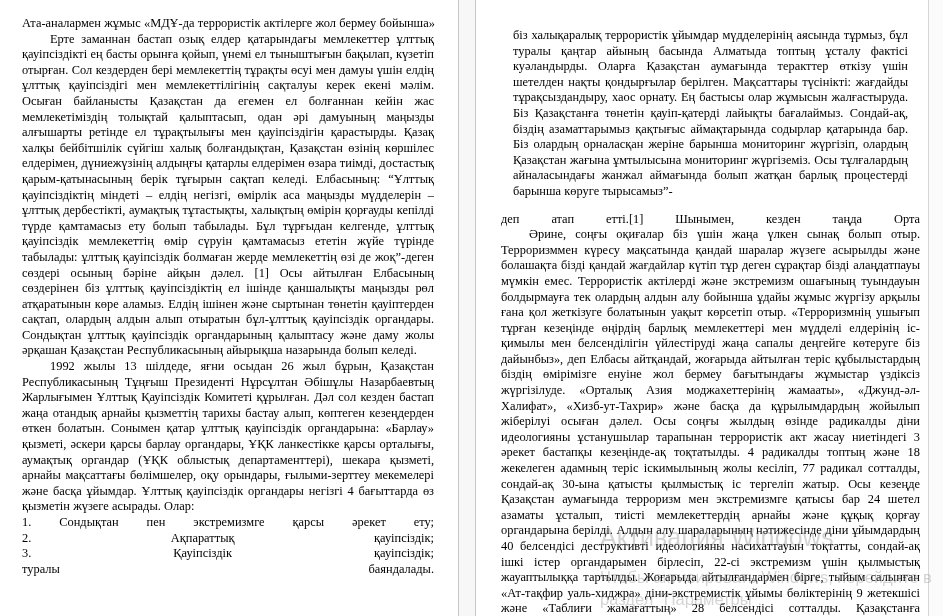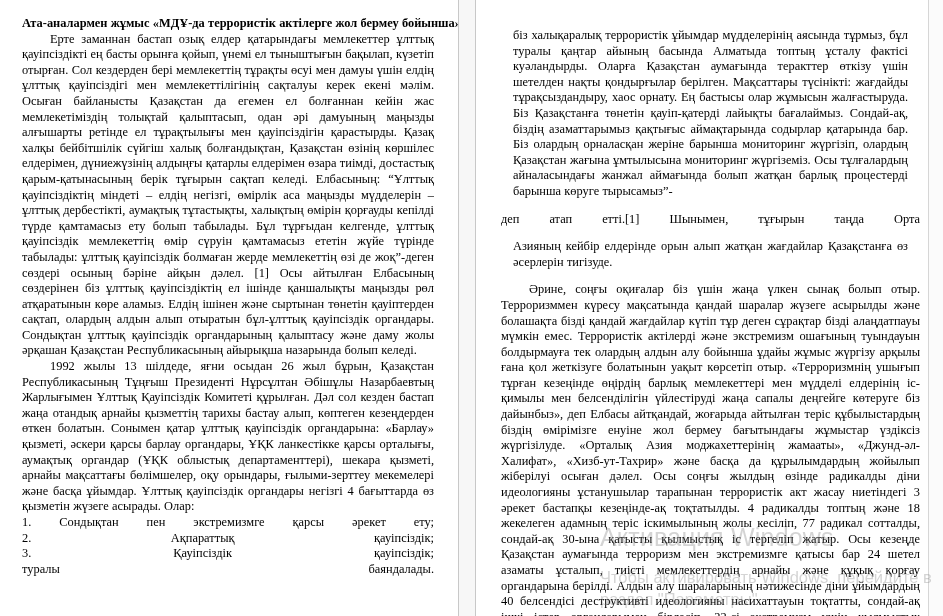--- a/index.html
+++ b/index.html
@@ -75,21 +75,21 @@
     text-indent: 28px;
     hyphens: none;
   }
   .para-noindent {
     margin: 12px;
     text-align: justify;
     text-indent: 0;
   }
   .para-title {
     margin: 0;
-    font-weight: bold;
+    font-weight: normal;
     text-align: left;
     text-indent: 0;
     white-space: nowrap;
   }
   
   .spread-line {
     display: flex;
     justify-content: space-between;
     width: 100%;
     font-family: Liberation Serif, serif;
@@ -172,26 +172,25 @@
   <div class="page page-right">
     <div class="doc-body">
 
       <p class="para-noindent">біз халықаралық террористік ұйымдар мүдделерінің аясында тұрмыз, бұл туралы қаңтар айының басында Алматыда топтың ұсталу фактісі куәландырды. Оларға Қазақстан аумағында теракттер өткізу үшін шетелден нақты қондырғылар берілген. Мақсаттары түсінікті: жағдайды тұрақсыздандыру, хаос орнату. Ең бастысы олар жұмысын жалғастыруда. Біз Қазақстанға төнетін қауіп-қатерді лайықты бағалаймыз. Сондай-ақ, біздің азаматтарымыз қақтығыс аймақтарында содырлар қатарында бар. Біз олардың орналасқан жеріне барынша мониторинг жүргізіп, олардың Қазақстан жағына ұмтылысына мониторинг жүргіземіз. Осы тұлғалардың айналасындағы жанжал аймағында болып жатқан барлық процестерді барынша көруге тырысамыз”-</p>
 
       <div class="spread-line">
         <span>деп</span>
         <span>атап</span>
         <span>етті.[1]</span>
         <span>Шынымен,</span>
-        <span>тұғырын</span>
+        <span>кезден</span>
         <span>таңда</span>
         <span>Орта</span>
       </div>
 
-      <p class="para-noindent">Азияның кейбір елдерінде орын алып жатқан жағдайлар Қазақстанға өз әсерлерін тигізуде.</p>
 
       <p class="para">Әрине, соңғы оқиғалар біз үшін жаңа үлкен сынақ болып отыр. Терроризммен күресу мақсатында қандай шаралар жүзеге асырылды және болашақта бізді қандай жағдайлар күтіп тұр деген сұрақтар бізді алаңдатпауы мүмкін емес. Террористік актілерді және экстремизм ошағының туындауын болдырмауға тек олардың алдын алу бойынша ұдайы жұмыс жүргізу арқылы ғана қол жеткізуге болатынын уақыт көрсетіп отыр. «Терроризмнің ушығып тұрған кезеңінде өңірдің барлық мемлекеттері мен мүдделі елдерінің іс-қимылы мен белсенділігін үйлестіруді жаңа сапалы деңгейге көтеруге біз дайынбыз», деп Елбасы айтқандай, жоғарыда айтылған теріс құбылыстардың біздің өмірімізге енуіне жол бермеу бағытындағы жұмыстар үздіксіз жүргізілуде. «Орталық Азия моджахеттерінің жамааты», «Джунд-әл-Халифат», «Хизб-ут-Тахрир» және басқа да құрылымдардың жойылып жіберілуі осыған дәлел. Осы соңғы жылдың өзінде радикалды діни идеологияны ұстанушылар тарапынан террористік акт жасау ниетіндегі 3 әрекет бастапқы кезеңінде-ақ тоқтатылды. 4 радикалды топтың және 18 жекелеген адамның теріс іскимылының жолы кесіліп, 77 радикал сотталды, сондай-ақ 30-ына қатысты қылмыстық іс тергеліп жатыр. Осы кезеңде Қазақстан аумағында терроризм мен экстремизмге қатысы бар 24 шетел азаматы ұсталып, тиісті мемлекеттердің арнайы және құқық қорғау органдарына берілді. Алдын алу шараларының нәтижесінде діни ұйымдардың 40 белсендісі деструктивті идеологияны насихаттауын тоқтатты, сондай-ақ ішкі істер органдарымен бірлесіп, 22-сі экстремизм үшін қылмыстық жауаптылыққа тартылды. Жоғарыда айтылғандармен бірге, тыйым салынған «Ат-тақфир уаль-хиджра» діни-экстремистік ұйымы бөліктерінің 9 жетекшісі және «Таблиғи жамағаттың» 28 белсендісі сотталды. Қазақстанға экстремистік сипаттағы әдебиетті әкелудің 40 әрекетінің жолы кесілді. Интернет желісінде 150-ден артық экстремистік материалдарға сілтеме бейтараптандырылды. Осы жылдың бірінші жартыжылдығының өзінде, осы қызмет 20-дан аса іс-шараға, оның ішінде заңсыз қарулы құрылымдар қатарында жауынгерлік іс-қимылдарға қатыспақшы болған Қазақстанның 3 азаматын Ыстанбұл қаласынан Астанаға жедел экстрадициялауға қатысты. Аталған іс-шара шеңберінде және басқа да міндеттер бойынша 100-ге жуық объект пысықталды. Ұлттық Қауіпсіздік Комитеті мәліметтері бойынша, 2013 жылдан бастап террористік сипаттағы 27 зорлық-зомбылық экстремистік акцияның</p>
 
     </div>
 
     <div class="watermark">
       <div class="watermark-title">Активация Windows</div>
       <div class="watermark-sub">
         <span>Чтобы активировать Windows, перейдите в</span>
         <span>раздел "Параметры".</span>

